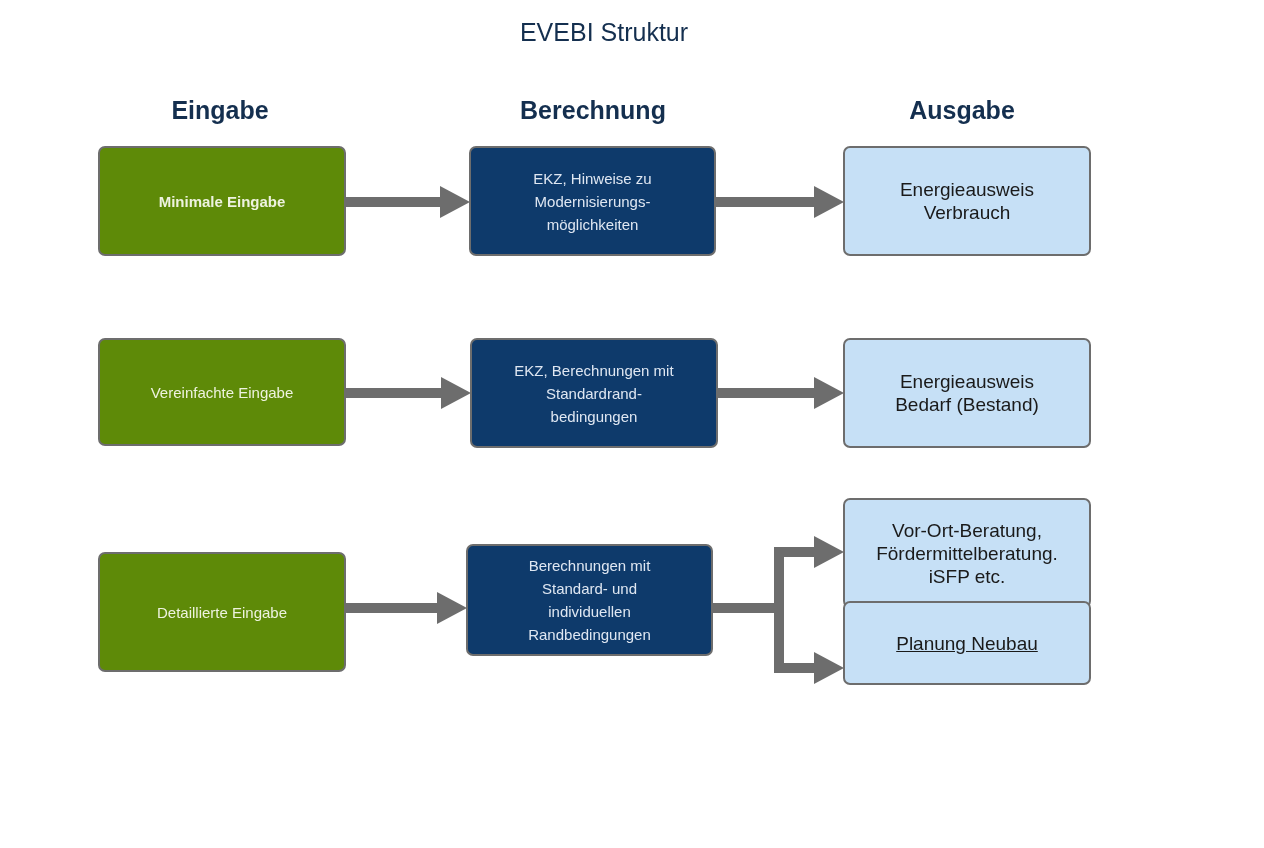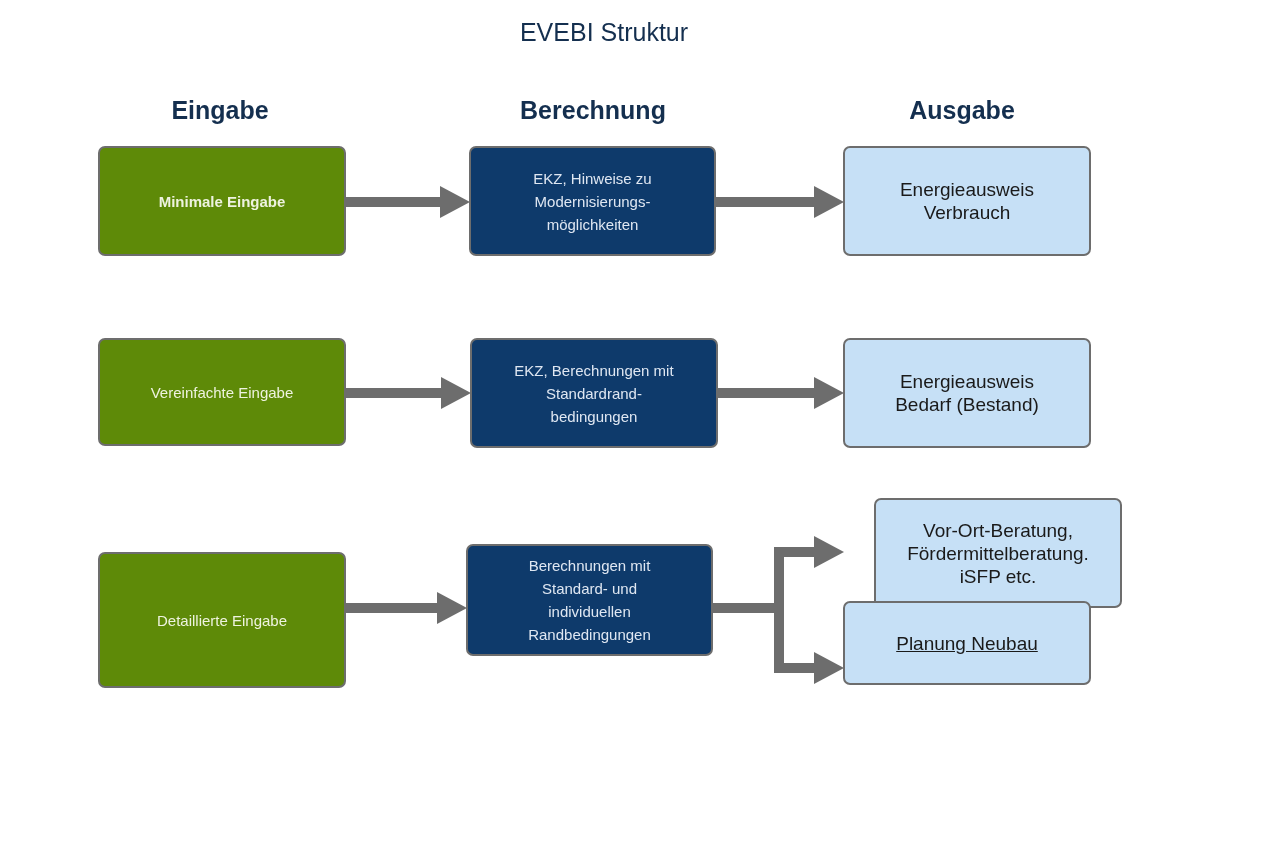--- a/index.html
+++ b/index.html
@@ -66,21 +66,21 @@
 <div class="box light" style="left:843px; top:146px; width:248px; height:110px;">Energieausweis
 Verbrauch</div>
 
 <div class="box green" style="left:98px; top:338px; width:248px; height:108px;">Vereinfachte Eingabe</div>
 <div class="box navy" style="left:470px; top:338px; width:248px; height:110px;">EKZ, Berechnungen mit
 Standardrand-
 bedingungen</div>
 <div class="box light" style="left:843px; top:338px; width:248px; height:110px;">Energieausweis
 Bedarf (Bestand)</div>
 
-<div class="box green" style="left:98px; top:552px; width:248px; height:136px;">Detaillierte Eingabe</div>
+<div class="box green" style="left:98px; top:552px; width:248px; height:120px;">Detaillierte Eingabe</div>
 <div class="box navy" style="left:466px; top:544px; width:247px; height:112px;">Berechnungen mit
 Standard- und
 individuellen
 Randbedingungen</div>
-<div class="box light" style="left:874px; top:498px; width:248px; height:110px;">Vor-Ort-Beratung,
+<div class="box light" style="left:843px; top:498px; width:248px; height:110px;">Vor-Ort-Beratung,
 Fördermittelberatung.
 iSFP etc.</div>
 <div class="box light" style="left:843px; top:601px; width:248px; height:84px;text-decoration:underline;">Planung Neubau</div>
 
 </body></html>

